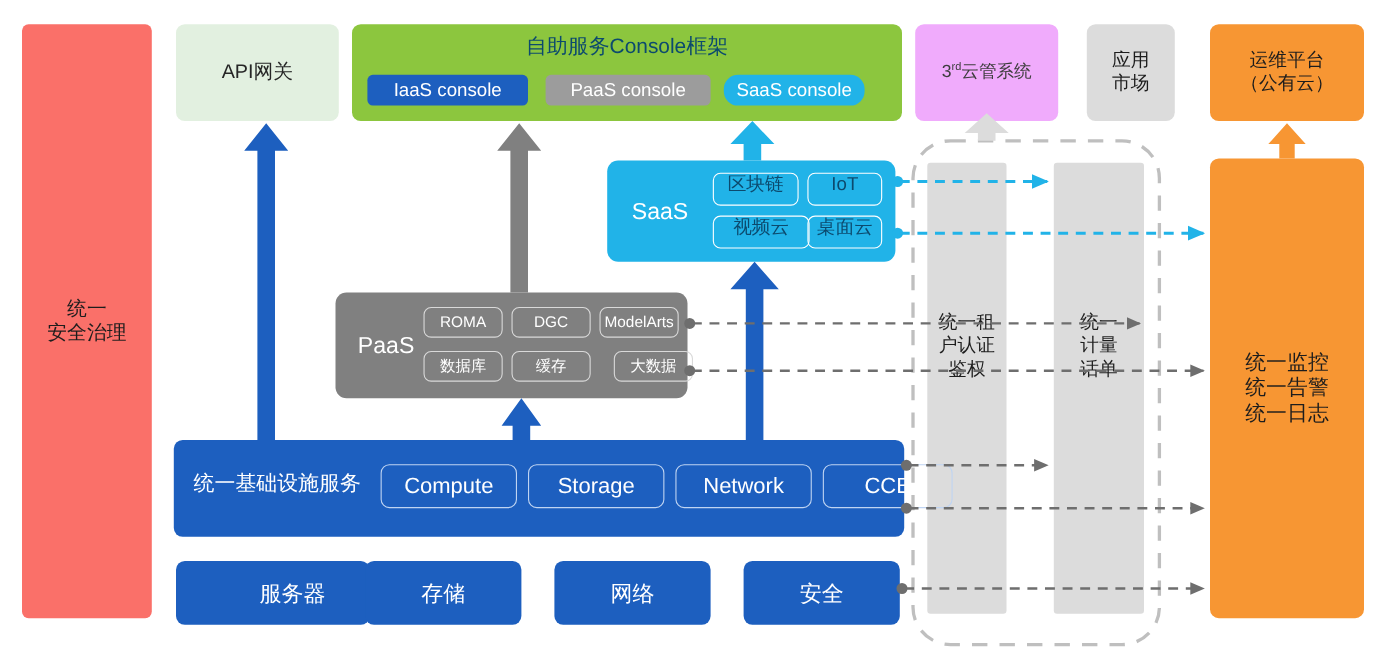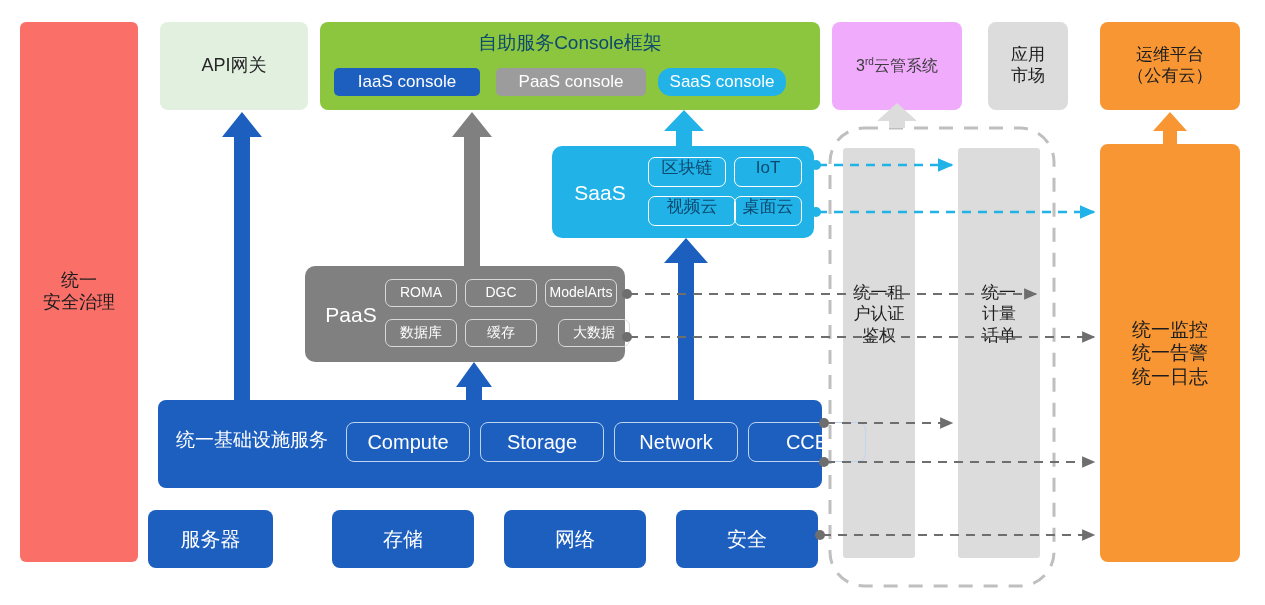--- a/index.html
+++ b/index.html
@@ -155,21 +155,21 @@
   #infra-c2{left:456px; width:124px;}
   #infra-c3{left:590px; width:118px;}
 
   
   .bottom-box{
     position:absolute; top:510px; height:58px;
     background:#1d5fbf; color:#ffffff; font-size:20px;
     border-radius:8px;
     display:flex;align-items:center;justify-content:center;
   }
-  #bot-0{left:148px; width:125px;}
+  #bot-0{left:160px; width:140px;padding-left:36px;}
   #bot-1{left:332px; width:142px;}
   #bot-2{left:504px; width:142px;}
   #bot-3{left:676px; width:142px;}
 
   
   .pillar{
     position:absolute;
     background:#dcdcdc;
     border-radius:3px;
   }

